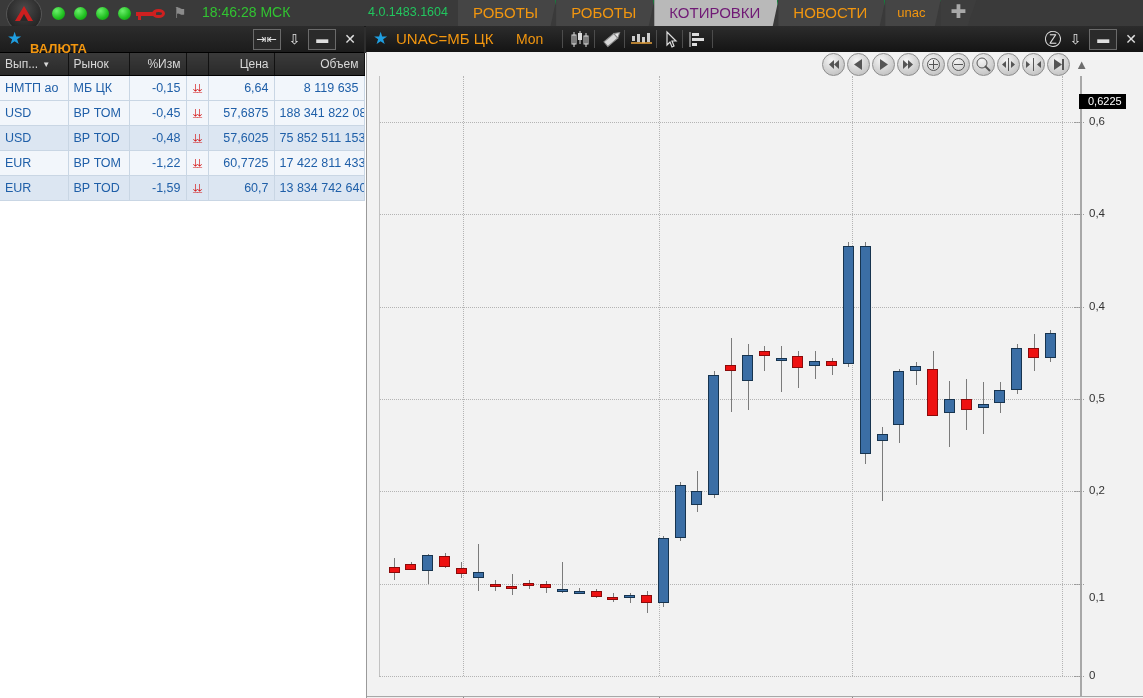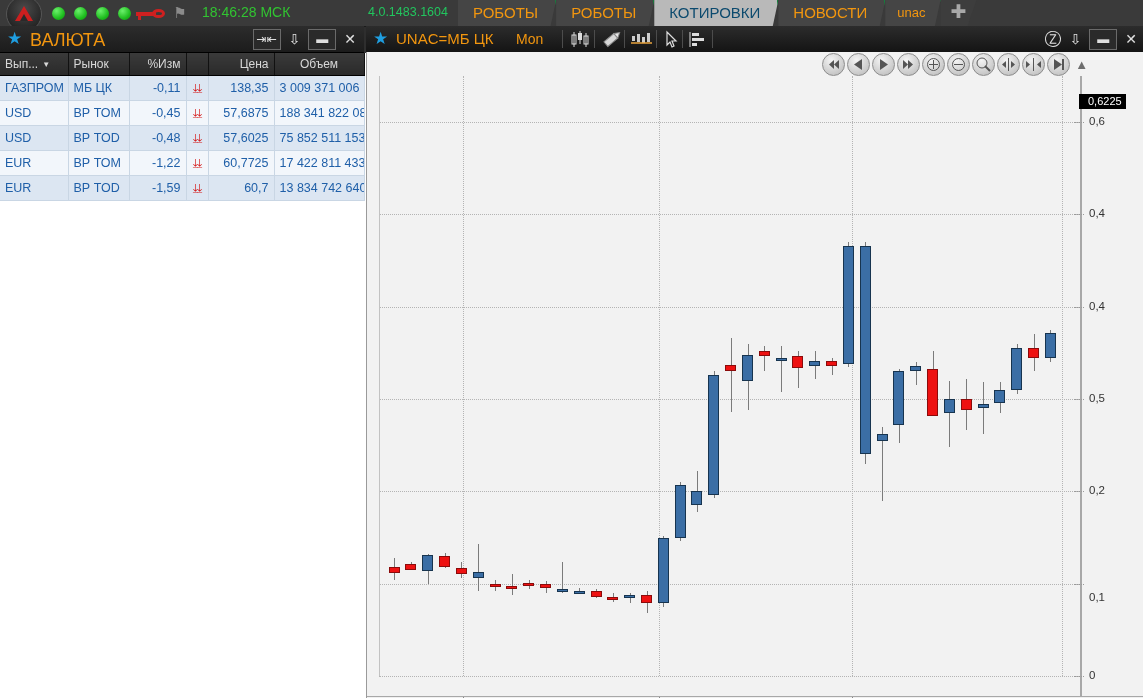--- a/index.html
+++ b/index.html
@@ -31,32 +31,32 @@
   .clock{position:absolute;left:202px;top:4px;color:#31c431;font-size:14px;}
   .ver{position:absolute;left:368px;top:5px;color:#22c55e;font-size:12.5px;}
 
   
   .tabs{position:absolute;left:458px;top:0;height:26px;display:flex;align-items:flex-start;}
   .tab{position:relative;height:42px;line-height:26px;padding:0 17px 0 15px;
        color:#f2960f;font-size:15px;background:#4e4e4e;
        border-right:1px solid #15803d;
        clip-path:polygon(0 0,100% 0,calc(100% - 9px) 100%,0 100%);}
   .tab.small{font-size:13px;padding:0 14px 0 12px;}
-  .tab.active{background:#b9b9b9;color:#0c4a6e;text-align:center;}
+  .tab.active{background:#b9b9b9;color:#701a75;text-align:center;}
   .tab.dim{background:#454545;}
   .tabplus{width:36px;height:26px;line-height:24px;text-align:center;color:#a8a8a8;
        font-size:19px;background:#3d3d3d;
        clip-path:polygon(0 0,100% 0,calc(100% - 9px) 100%,0 100%);}
 
   
   .wleft{position:absolute;left:0;top:26px;width:364px;height:672px;background:#101010;}
   .wtitle{position:relative;height:26px;background:linear-gradient(#2c2c2c,#1c1c1c);
           border-bottom:1px solid #000;}
   .star{position:absolute;left:7px;top:4px;color:#1f9ee0;font-size:17px;line-height:17px;}
-  .wtitle .ttxt{position:absolute;left:30px;top:4px;color:#f2960f;font-size:18px;}
+  .wtitle .ttxt{position:absolute;left:30px;top:15px;color:#f2960f;font-size:13px;font-weight:bold;}
   .ticons{position:absolute;right:4px;top:3px;display:flex;gap:8px;align-items:center;}
   .ticon{color:#e0e0e0;font-size:14px;line-height:19px;height:19px;text-align:center;}
   .ticon.box{width:26px;border:1px solid #6a6a6a;background:#2a2a2a;font-size:12px;}
 
   .grid{position:absolute;left:0;top:27px;width:436px;height:645px;background:#fff;}
   table.q{border-collapse:collapse;width:364px;font-size:12.5px;table-layout:fixed;}
   table.q th{height:22px;background:linear-gradient(#3a3a3a,#2a2a2a);color:#d8d8d8;
        font-weight:normal;font-size:12px;border-right:1px solid #111;
        border-bottom:1px solid #000;padding:0 5px;}
   table.q td{height:24px;border-right:1px solid #c9d6e4;border-bottom:1px solid #c9d6e4;
@@ -177,31 +177,31 @@
             <col style="width:90px">
         </colgroup>
         <thead>
           <tr>
             <th style="text-align:left">
               <span>Вып...</span><span class="sortcar">▼</span></th>
             <th style="text-align:left">Рынок</th>
             <th style="text-align:right">%Изм</th>
             <th></th>
             <th style="text-align:right">Цена</th>
-            <th style="">Объем</th>
+            <th style="text-align:right">Объем</th>
           </tr>
         </thead>
         <tbody id="qbody">
-            <tr class="r0">
-              <td>ГАЗПРОМ</td>
+            <tr class="r1">
+              <td>НМТП ао</td>
               <td>МБ ЦК</td>
-              <td class="neg">-0,11</td>
+              <td class="neg">-0,15</td>
               <td class="arw"><span class="chev dn">⤓⤓</span></td>
-              <td class="num">138,35</td>
-              <td class="num">3 009 371 006</td>
+              <td class="num">6,64</td>
+              <td class="num">8 119 635</td>
             </tr>
             <tr class="r1">
               <td>USD</td>
               <td>ВР ТОМ</td>
               <td class="neg">-0,45</td>
               <td class="arw"><span class="chev dn">⤓⤓</span></td>
               <td class="num">57,6875</td>
               <td class="num">188 341 822 088</td>
             </tr>
             <tr class="r0">

